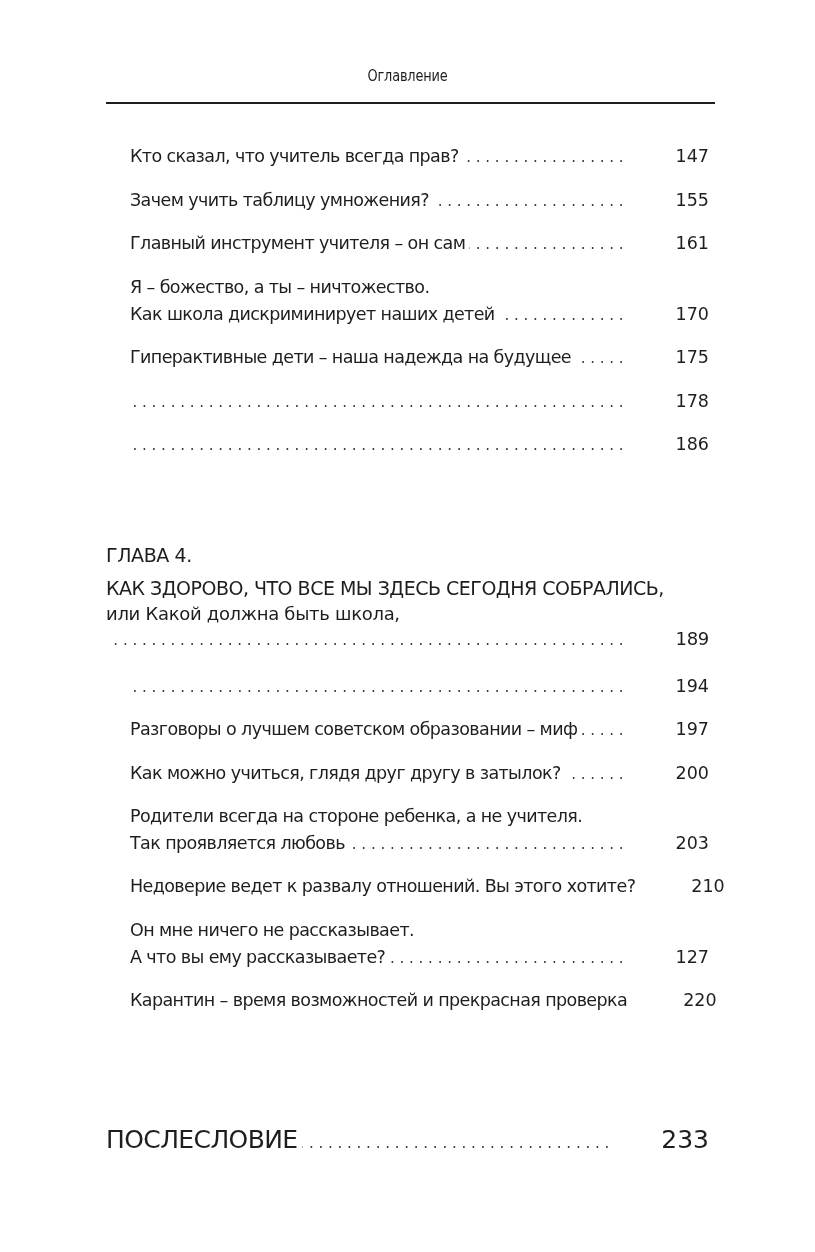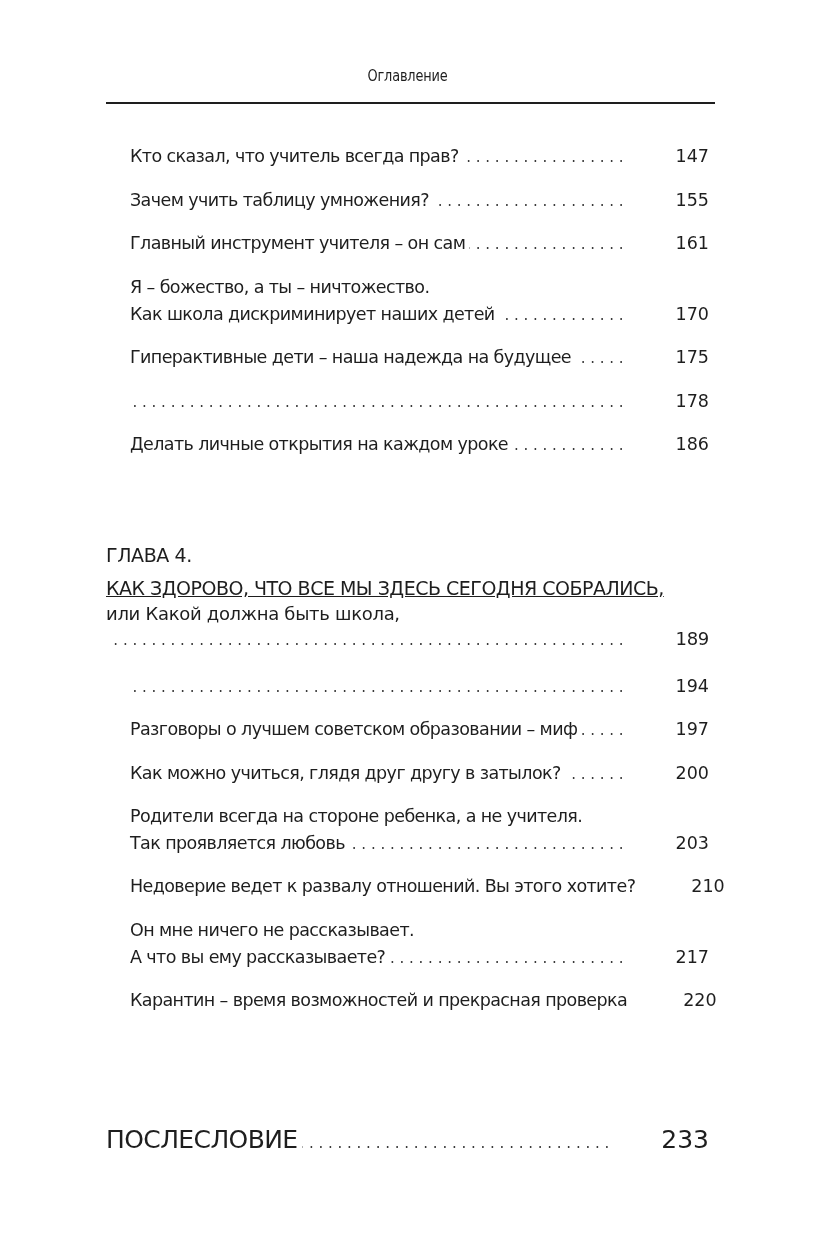--- a/index.html
+++ b/index.html
@@ -88,21 +88,20 @@
       font-size: 19px;
       letter-spacing: -0.4px;
     }
     .chapter-title {
       position: absolute;
       left: 106px;
       top: 575px;
       font-size: 19px;
       letter-spacing: -0.5px;
       line-height: 26px;
-      text-decoration: underline;
     }
     .chapter-sub {
       position: absolute;
       left: 106px;
       width: 603px;
       top: 601px;
       font-size: 18px;
       line-height: 25px;
       letter-spacing: -0.3px;
     }
@@ -160,21 +159,20 @@
 
   <div class="entry sub" style="top:388px">
     <div class="line">
         <span class="leader"></span>
         <span class="page">178</span>
       </div>
   </div>
 
   <div class="entry sub" style="top:431px">
     <div class="line">
-        <span class="txt condensed">Делать личные открытия на каждом уроке</span>
         <span class="leader"></span>
         <span class="page">186</span>
       </div>
   </div>
 
   <div class="chapter-label">ГЛАВА 4.</div>
   <div class="chapter-title">КАК ЗДОРОВО, ЧТО ВСЕ МЫ ЗДЕСЬ СЕГОДНЯ СОБРАЛИСЬ,</div>
   <div class="chapter-sub">
     <div class="line">
         <span class="txt">или Какой должна быть школа,</span>
@@ -227,21 +225,21 @@
       </div>
   </div>
 
   <div class="entry sub" style="top:917px">
     <div class="line">
         <span class="txt condensed">Он мне ничего не рассказывает.</span>
       </div>
     <div class="line">
         <span class="txt condensed">А что вы ему рассказываете?</span>
         <span class="leader"></span>
-        <span class="page">217</span>
+        <span class="page">127</span>
       </div>
   </div>
 
   <div class="entry sub" style="top:987px">
     <div class="line">
         <span class="txt condensed">Карантин – время возможностей и прекрасная проверка</span>
         <span class="leader"></span>
         <span class="page">220</span>
       </div>
   </div>

